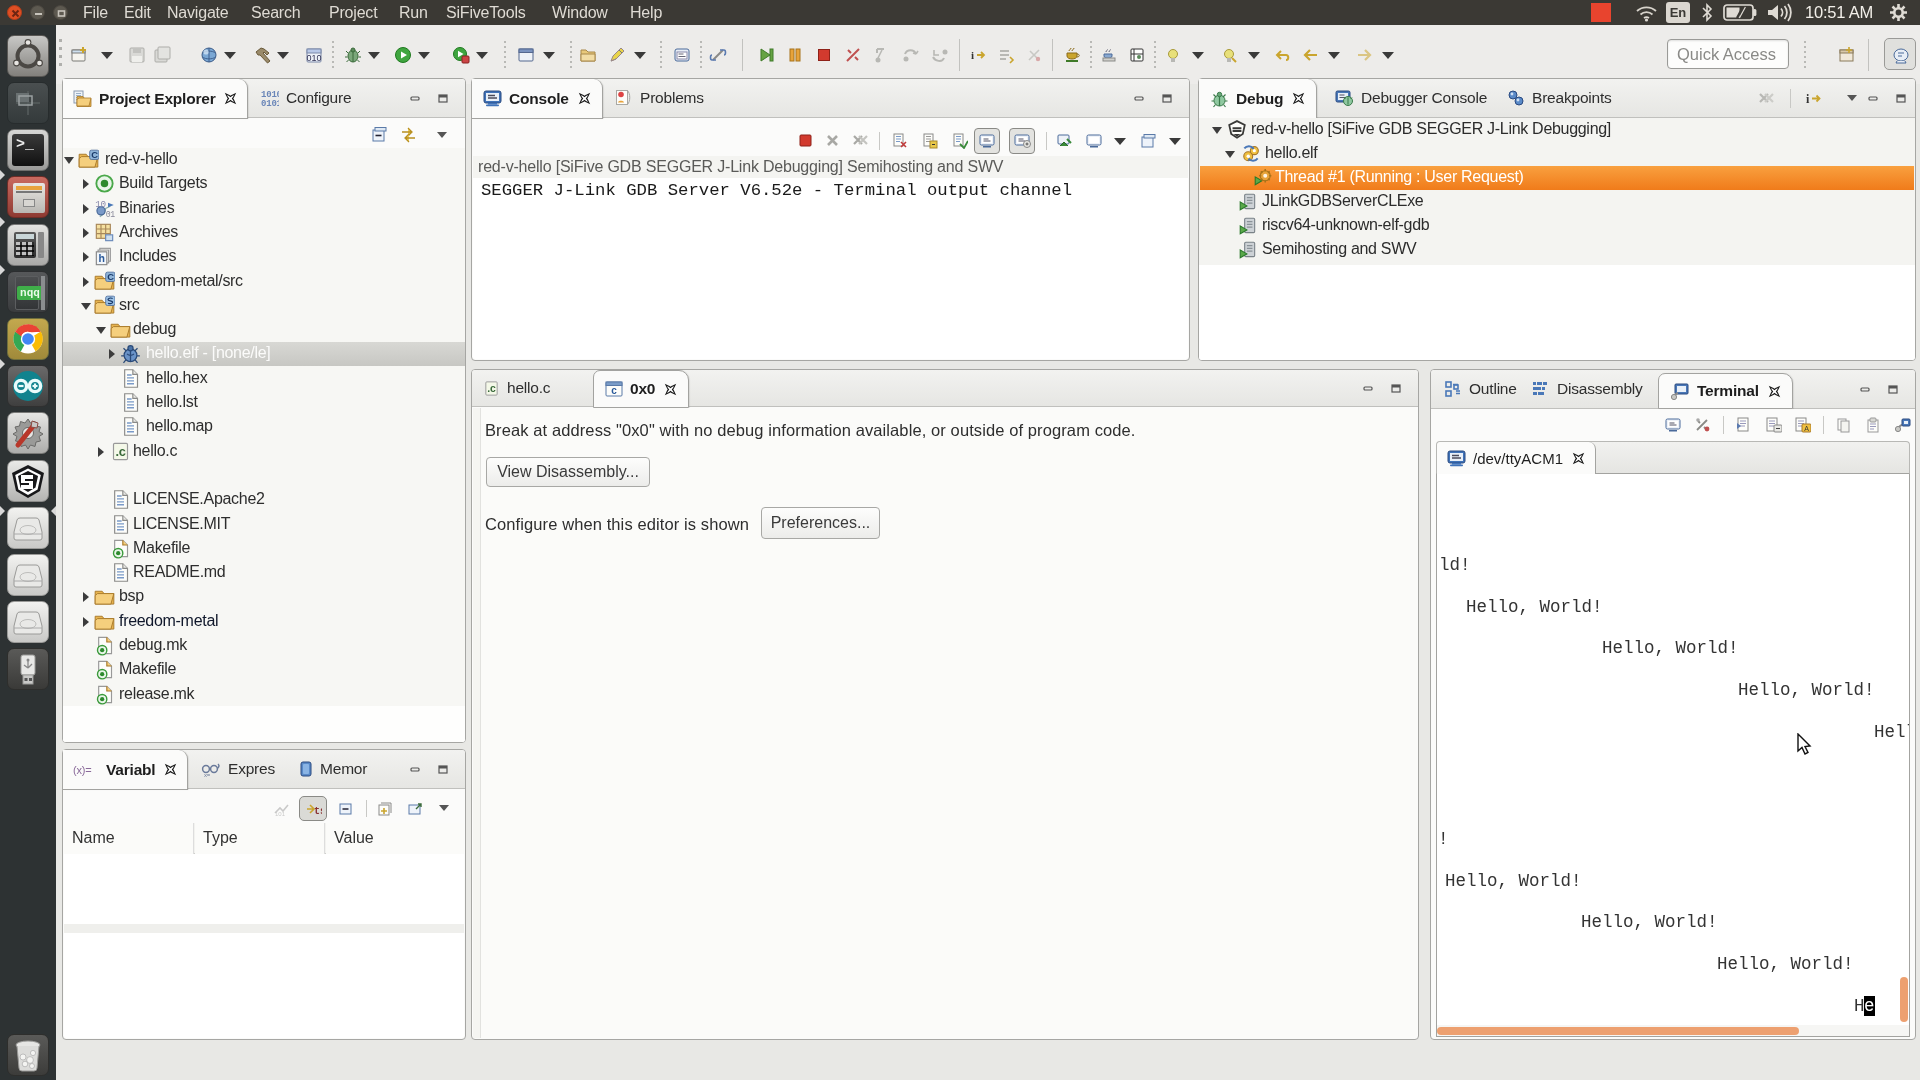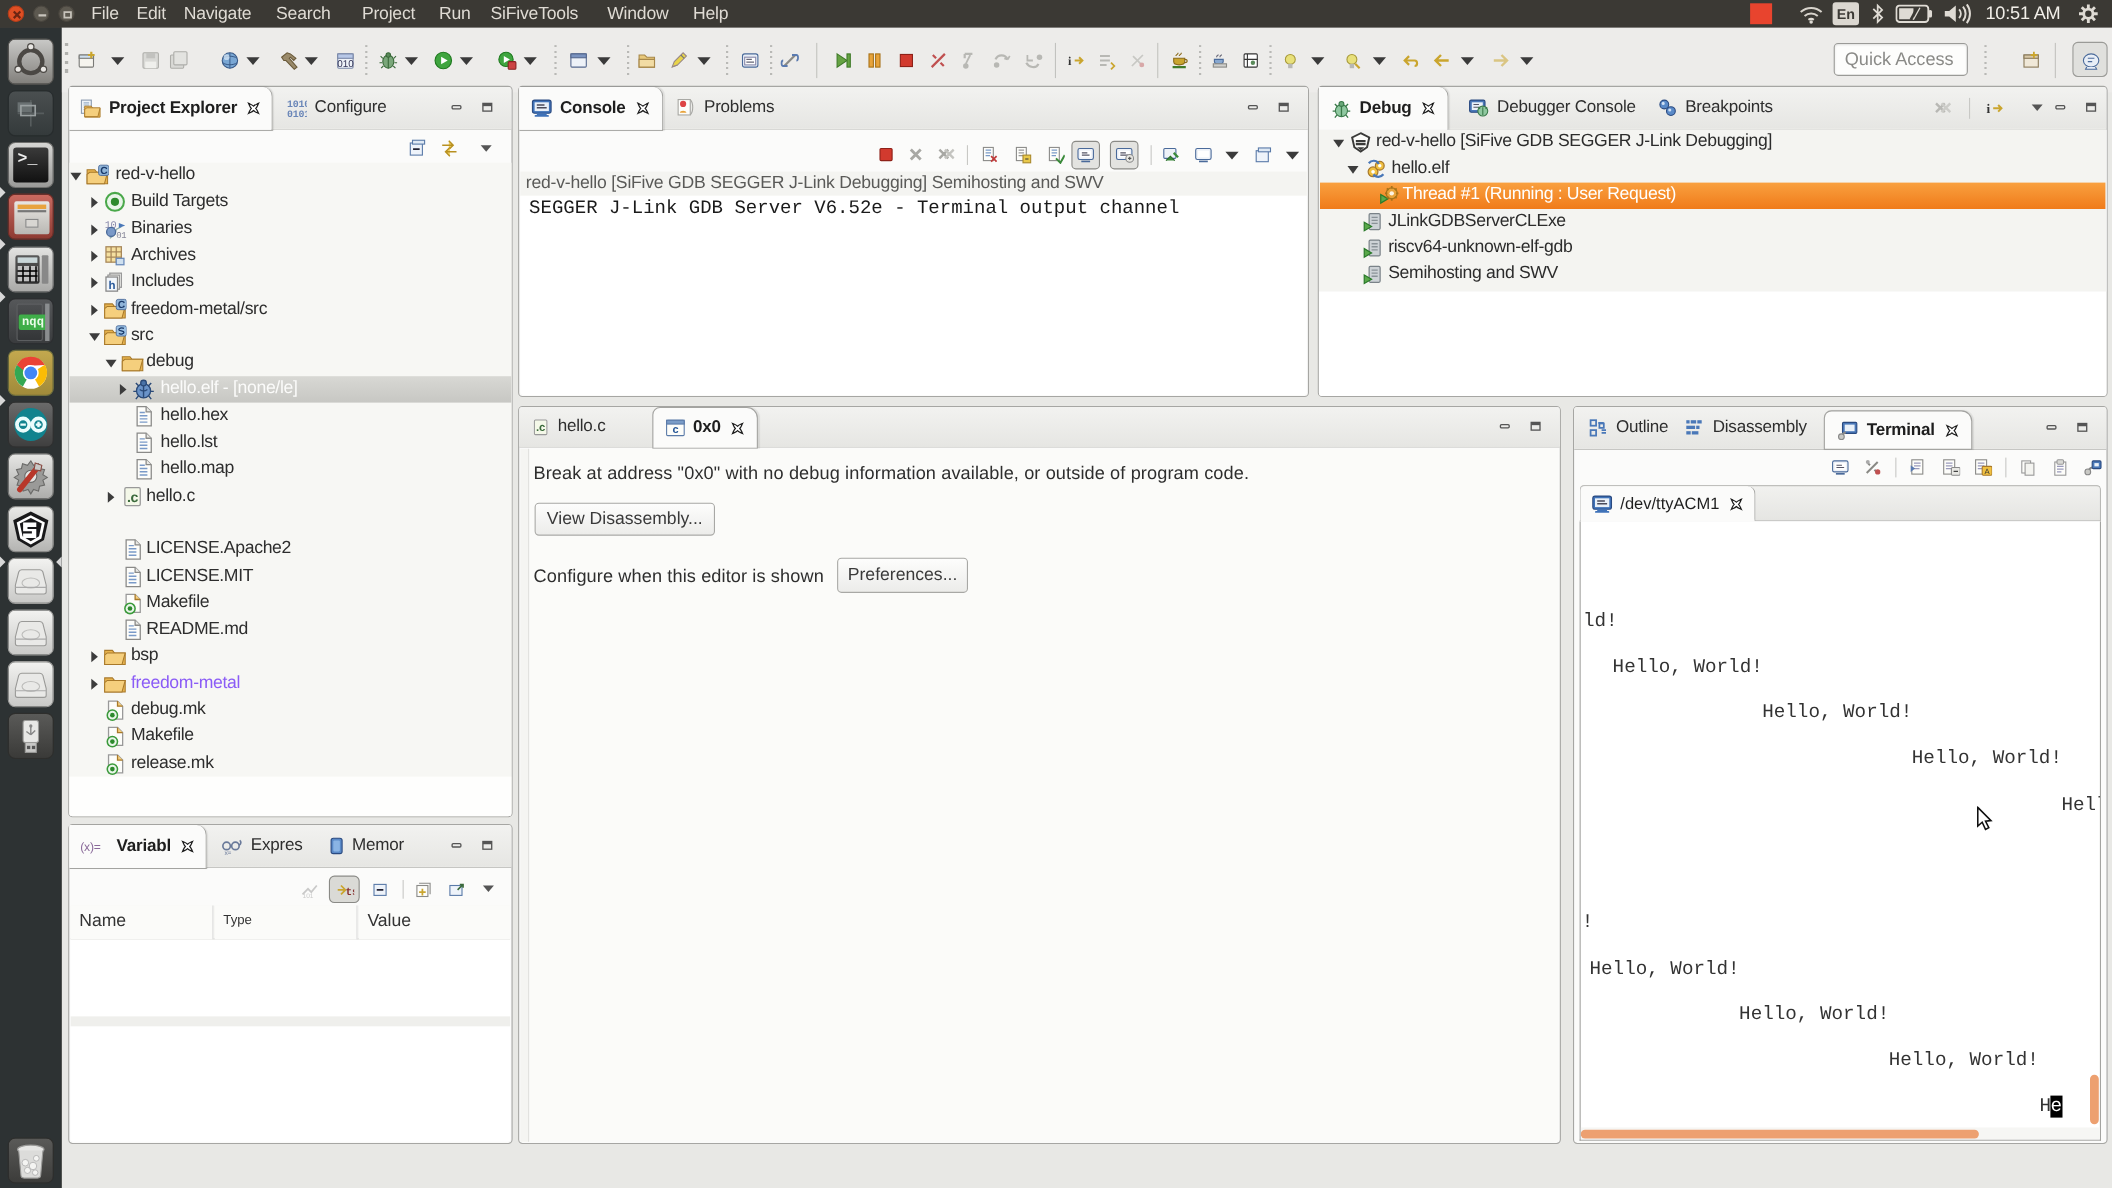--- a/index.html
+++ b/index.html
@@ -578,21 +578,21 @@
               <path d="M6 6h4M6 8.5h6M6 11h6M6 13.5h6" stroke="#7a9ac8" stroke-width="1.1"></path>
             </svg>
             <span style="position:absolute;left:70px;top:2px;color:#2d2d2d">README.md</span>
           </div>
 <div class="trow" style="top:462px">
             <span class="arr" style="left:20px"></span>
             <svg style="position:absolute;left:31px;top:1px" width="21" height="21" viewBox="0 0 18 18">
               <path d="M1 4.5h6l1.6 2H17v9H1z" fill="#e8b44e" stroke="#a8792a" stroke-width=".8"></path>
               <path d="M1 8.2l2-1.7h14l-2.5 9H1z" fill="#f5cf7d" stroke="#a8792a" stroke-width=".8"></path>
             </svg>
-            <span style="position:absolute;left:56px;top:2px;color:#8b5cf6">freedom-metal</span>
+            <span style="position:absolute;left:56px;top:2px;color:#0f172a">freedom-metal</span>
           </div>
 <div class="trow" style="top:486px">
             <svg style="position:absolute;left:31px;top:1px" width="21" height="21" viewBox="0 0 18 18">
               <path d="M4 2h7l4 4v10H4z" fill="#fdfdfa" stroke="#999"></path>
               <path d="M11 2v4h4" fill="#f5cf7d" stroke="#a8792a"></path>
               <circle cx="7" cy="13" r="4" fill="#e9f5e9" stroke="#3a9a3a" stroke-width="1.2"></circle>
               <circle cx="7" cy="13" r="1.8" fill="#2d8a2d"></circle>
             </svg>
             <span style="position:absolute;left:56px;top:2px;color:#2d2d2d">debug.mk</span>
           </div>
@@ -1061,20 +1061,20 @@
             <path d="M9 8l5-5M11 3h3v3" stroke="#3a6a3a" stroke-width="1.4" fill="none"></path>
           </svg>
 <div style="position:absolute;left:376px;top:16px;width:0;height:0;border-left:5px solid transparent;border-right:5px solid transparent;border-top:6px solid #555"></div>
 </div>
 <div class="content" style="left:1px;top:73px;right:1px;bottom:1px;border-radius:0 0 3px 3px;overflow:hidden">
 <div style="position:absolute;left:0;right:0;top:0;height:31px;background:#f2f2ef;border-bottom:1px solid #cfcfcc">
 <div style="position:absolute;left:0;top:0;width:130px;height:31px;background:#fbfbf9;border-right:1px solid #dddddd"></div>
 <div style="position:absolute;left:131px;top:0;width:130px;height:31px;background:#fbfbf9;border-right:1px solid #dddddd"></div>
 <div style="position:absolute;left:262px;top:0;width:142px;height:31px;background:#fbfbf9"></div>
 <span style="position:absolute;left:8px;top:6px;font-size:16px;color:#333">Name</span>
-<span style="position:absolute;left:139px;top:6px;font-size:12px;color:#333">Type</span>
+<span style="position:absolute;left:139px;top:6px;font-size:16px;color:#333">Type</span>
 <span style="position:absolute;left:270px;top:6px;font-size:16px;color:#333">Value</span>
 </div>
 <div style="position:absolute;left:0;right:0;top:101px;height:9px;background:#efefec"></div>
 </div>
 </div>
 </div>
 </div>
 
 </body></html>

